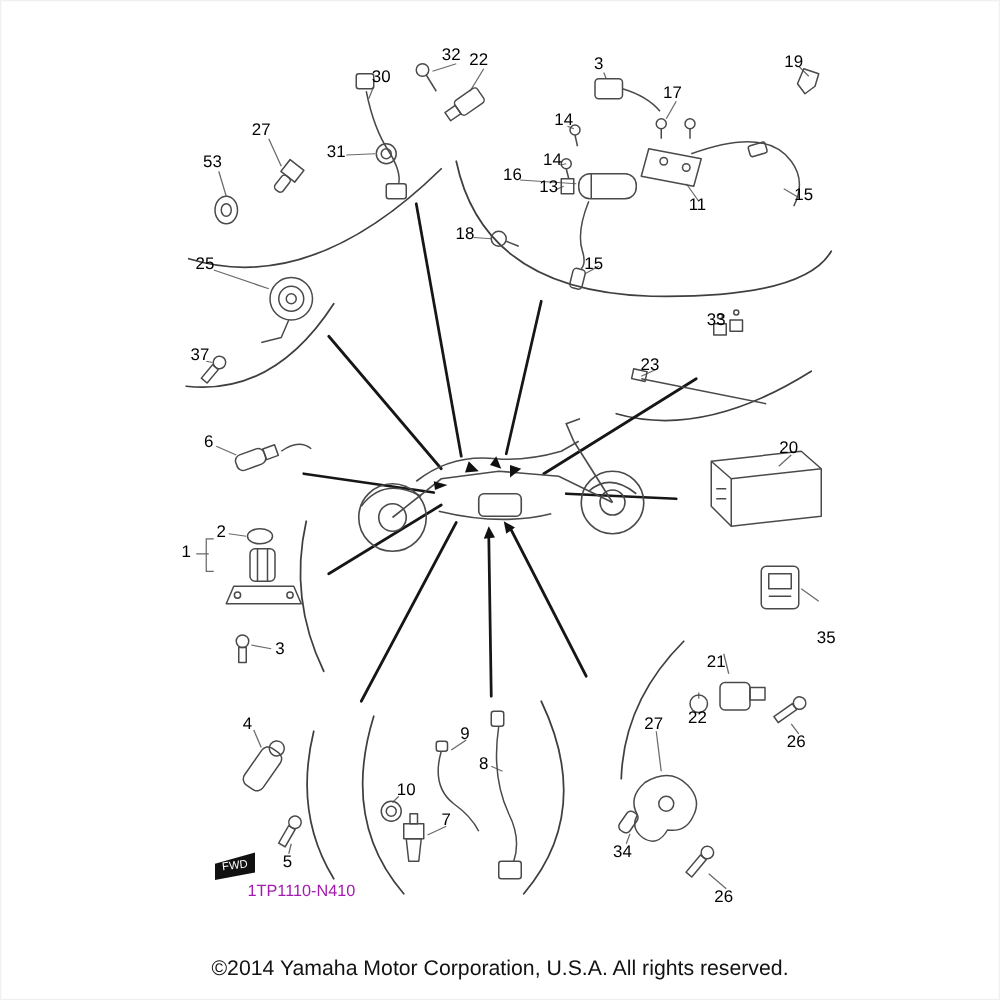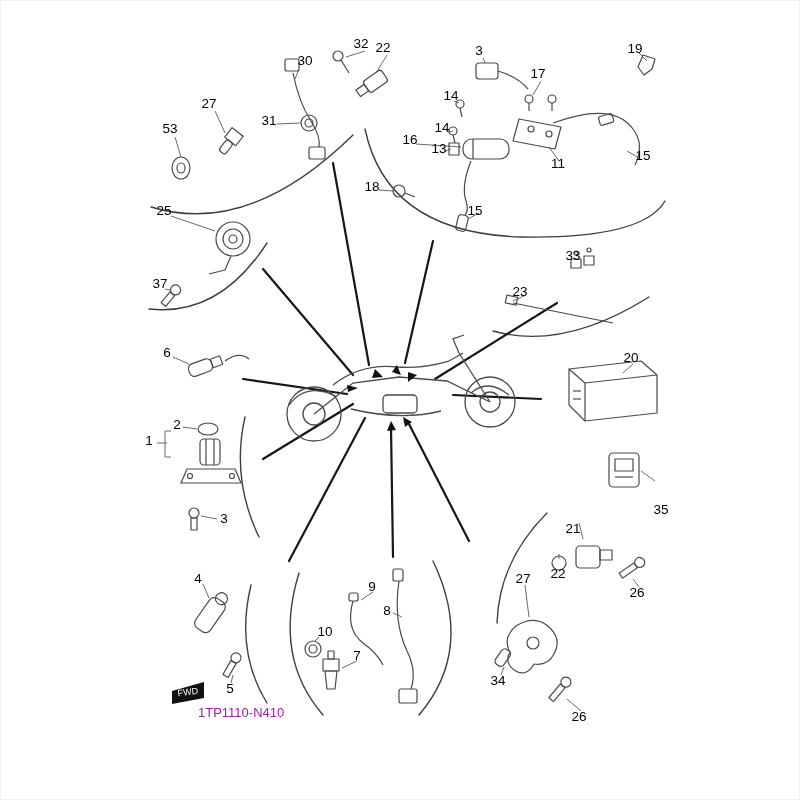--- a/index.html
+++ b/index.html
@@ -350,13 +350,14 @@
       <span class="callout" style="left: 386px; top: 610px;">8</span>
       <span class="callout" style="left: 324px; top: 631px;">10</span>
       <span class="callout" style="left: 356px; top: 655px;">7</span>
       <span class="callout" style="left: 497px; top: 680px;">34</span>
       <span class="callout" style="left: 229px; top: 688px;">5</span>
       <span class="callout" style="left: 578px; top: 716px;">26</span>
     </div>
 
   <div class="diagram-code">1TP1110-N410</div>
 
+  <div class="copyright">©2014 Yamaha Motor Corporation, U.S.A. All rights reserved.</div>
 </div>
 
 </body></html>

